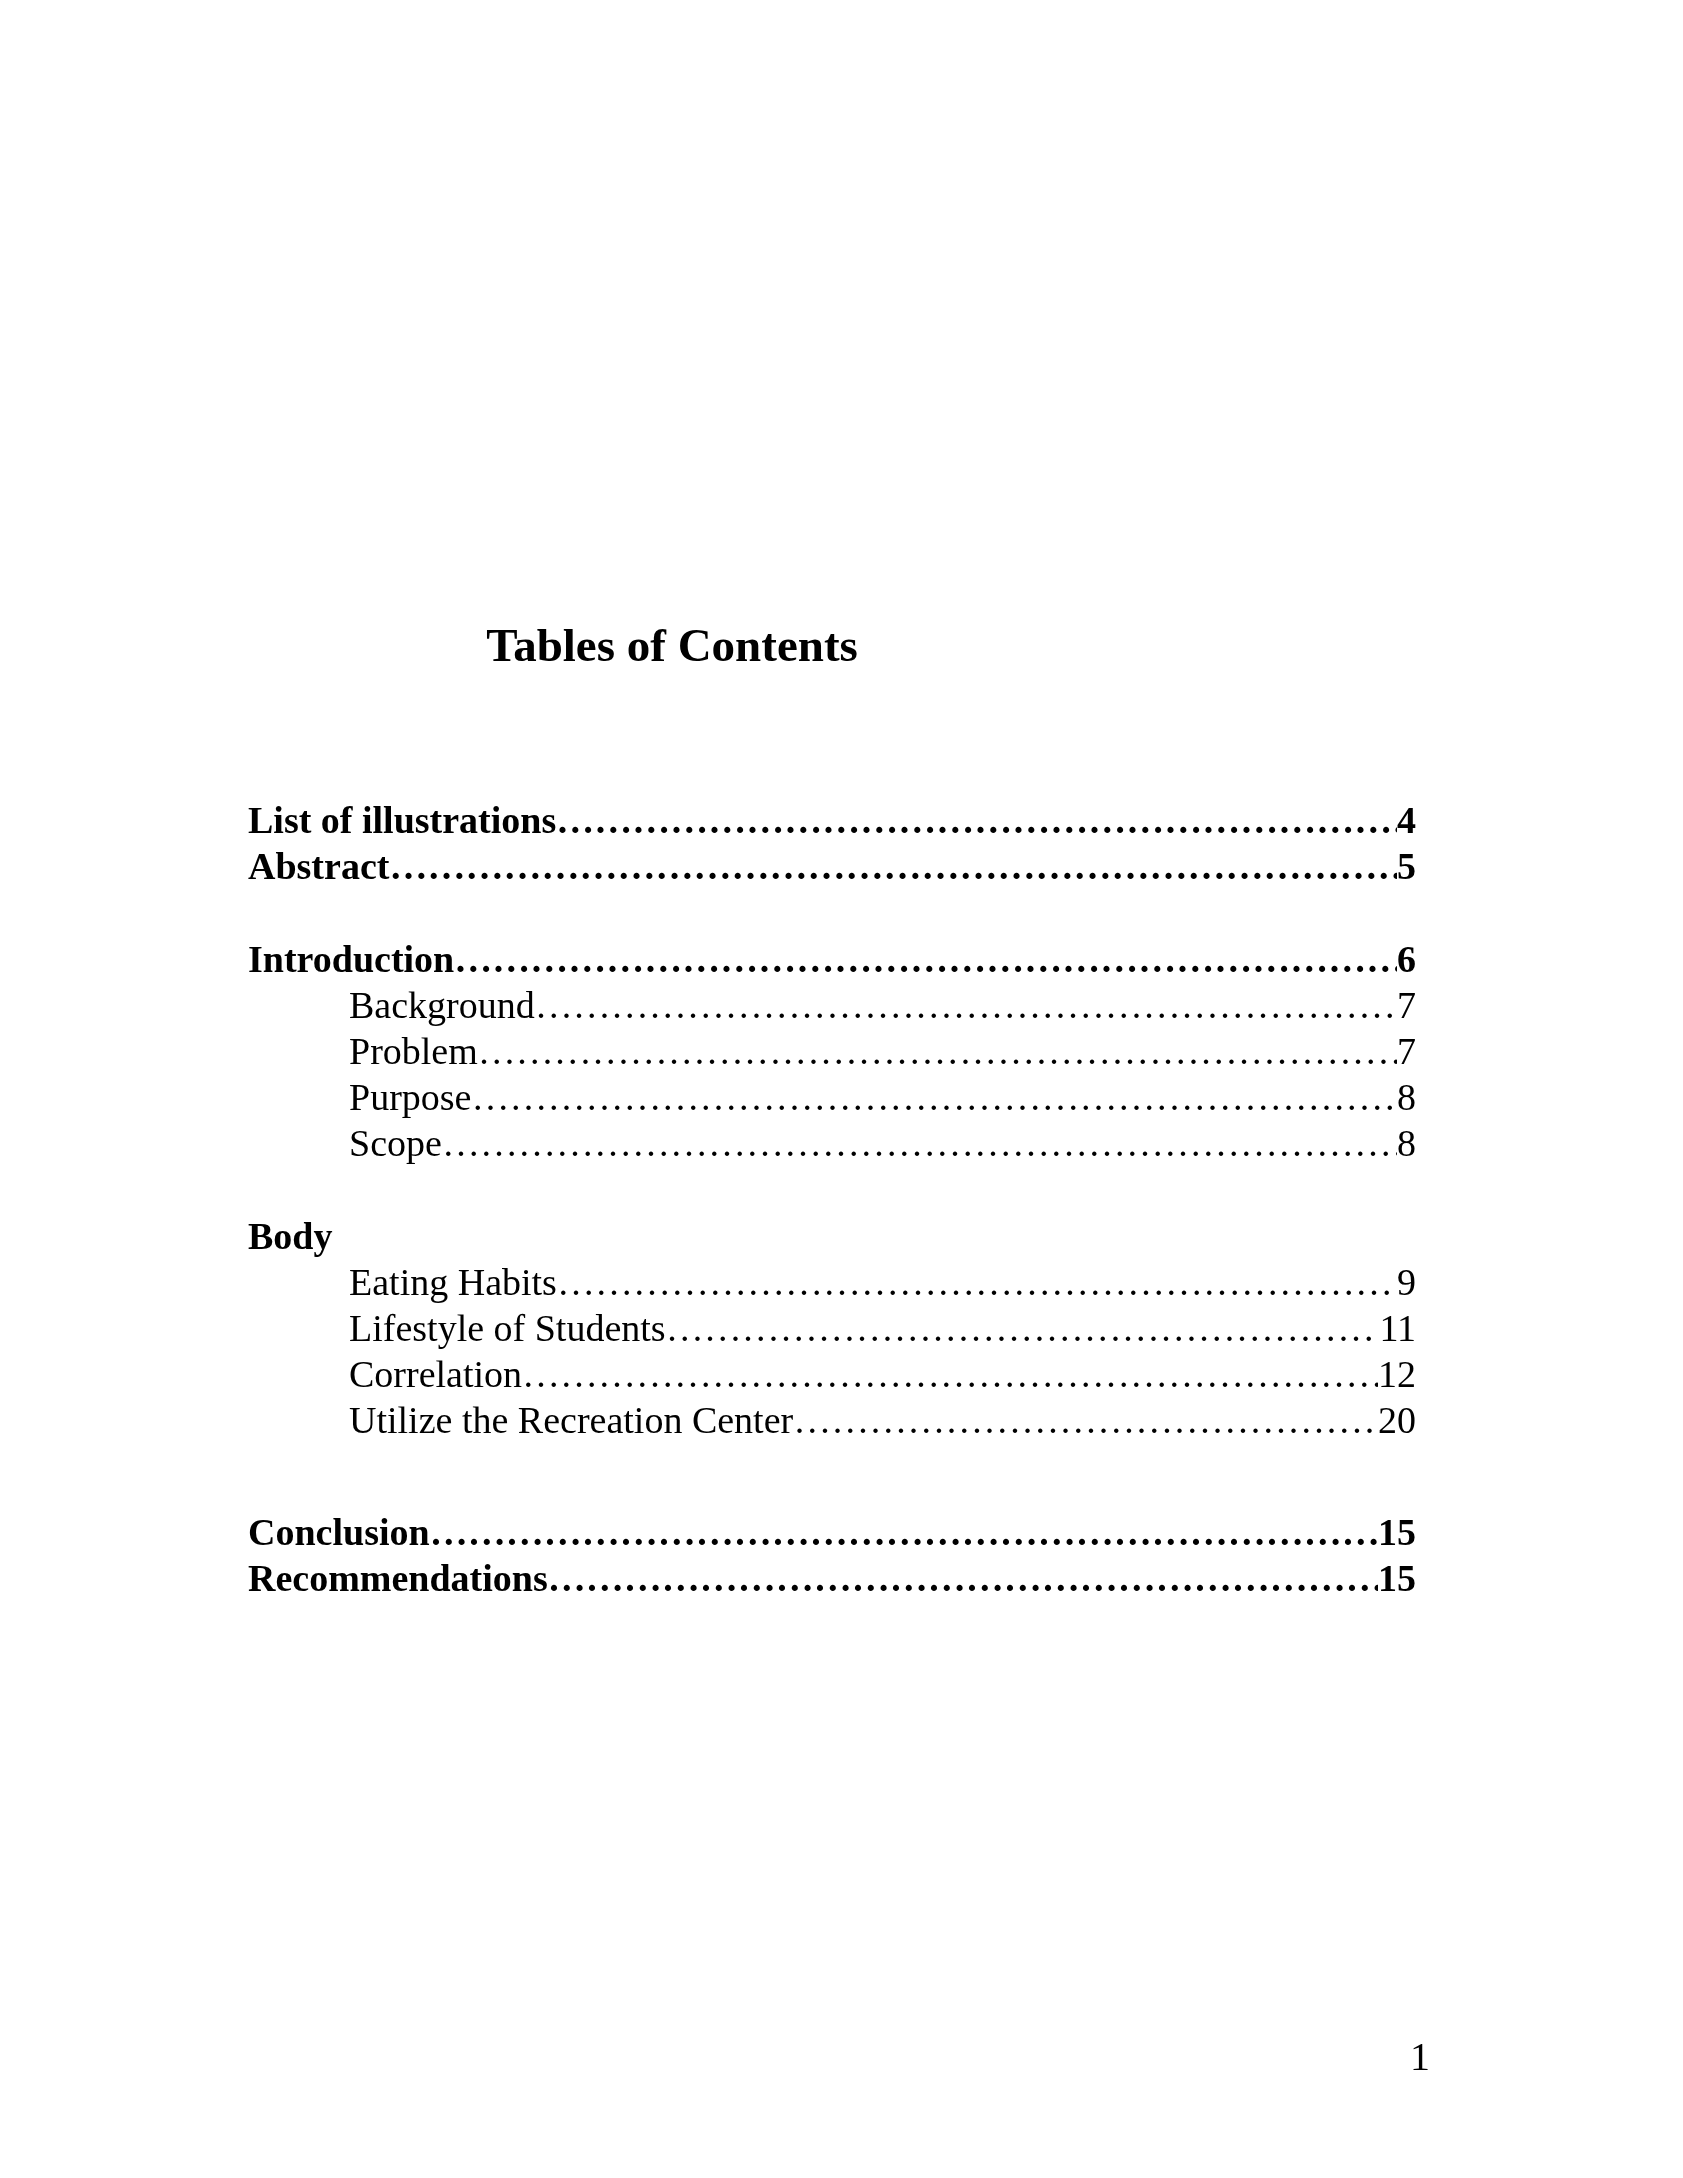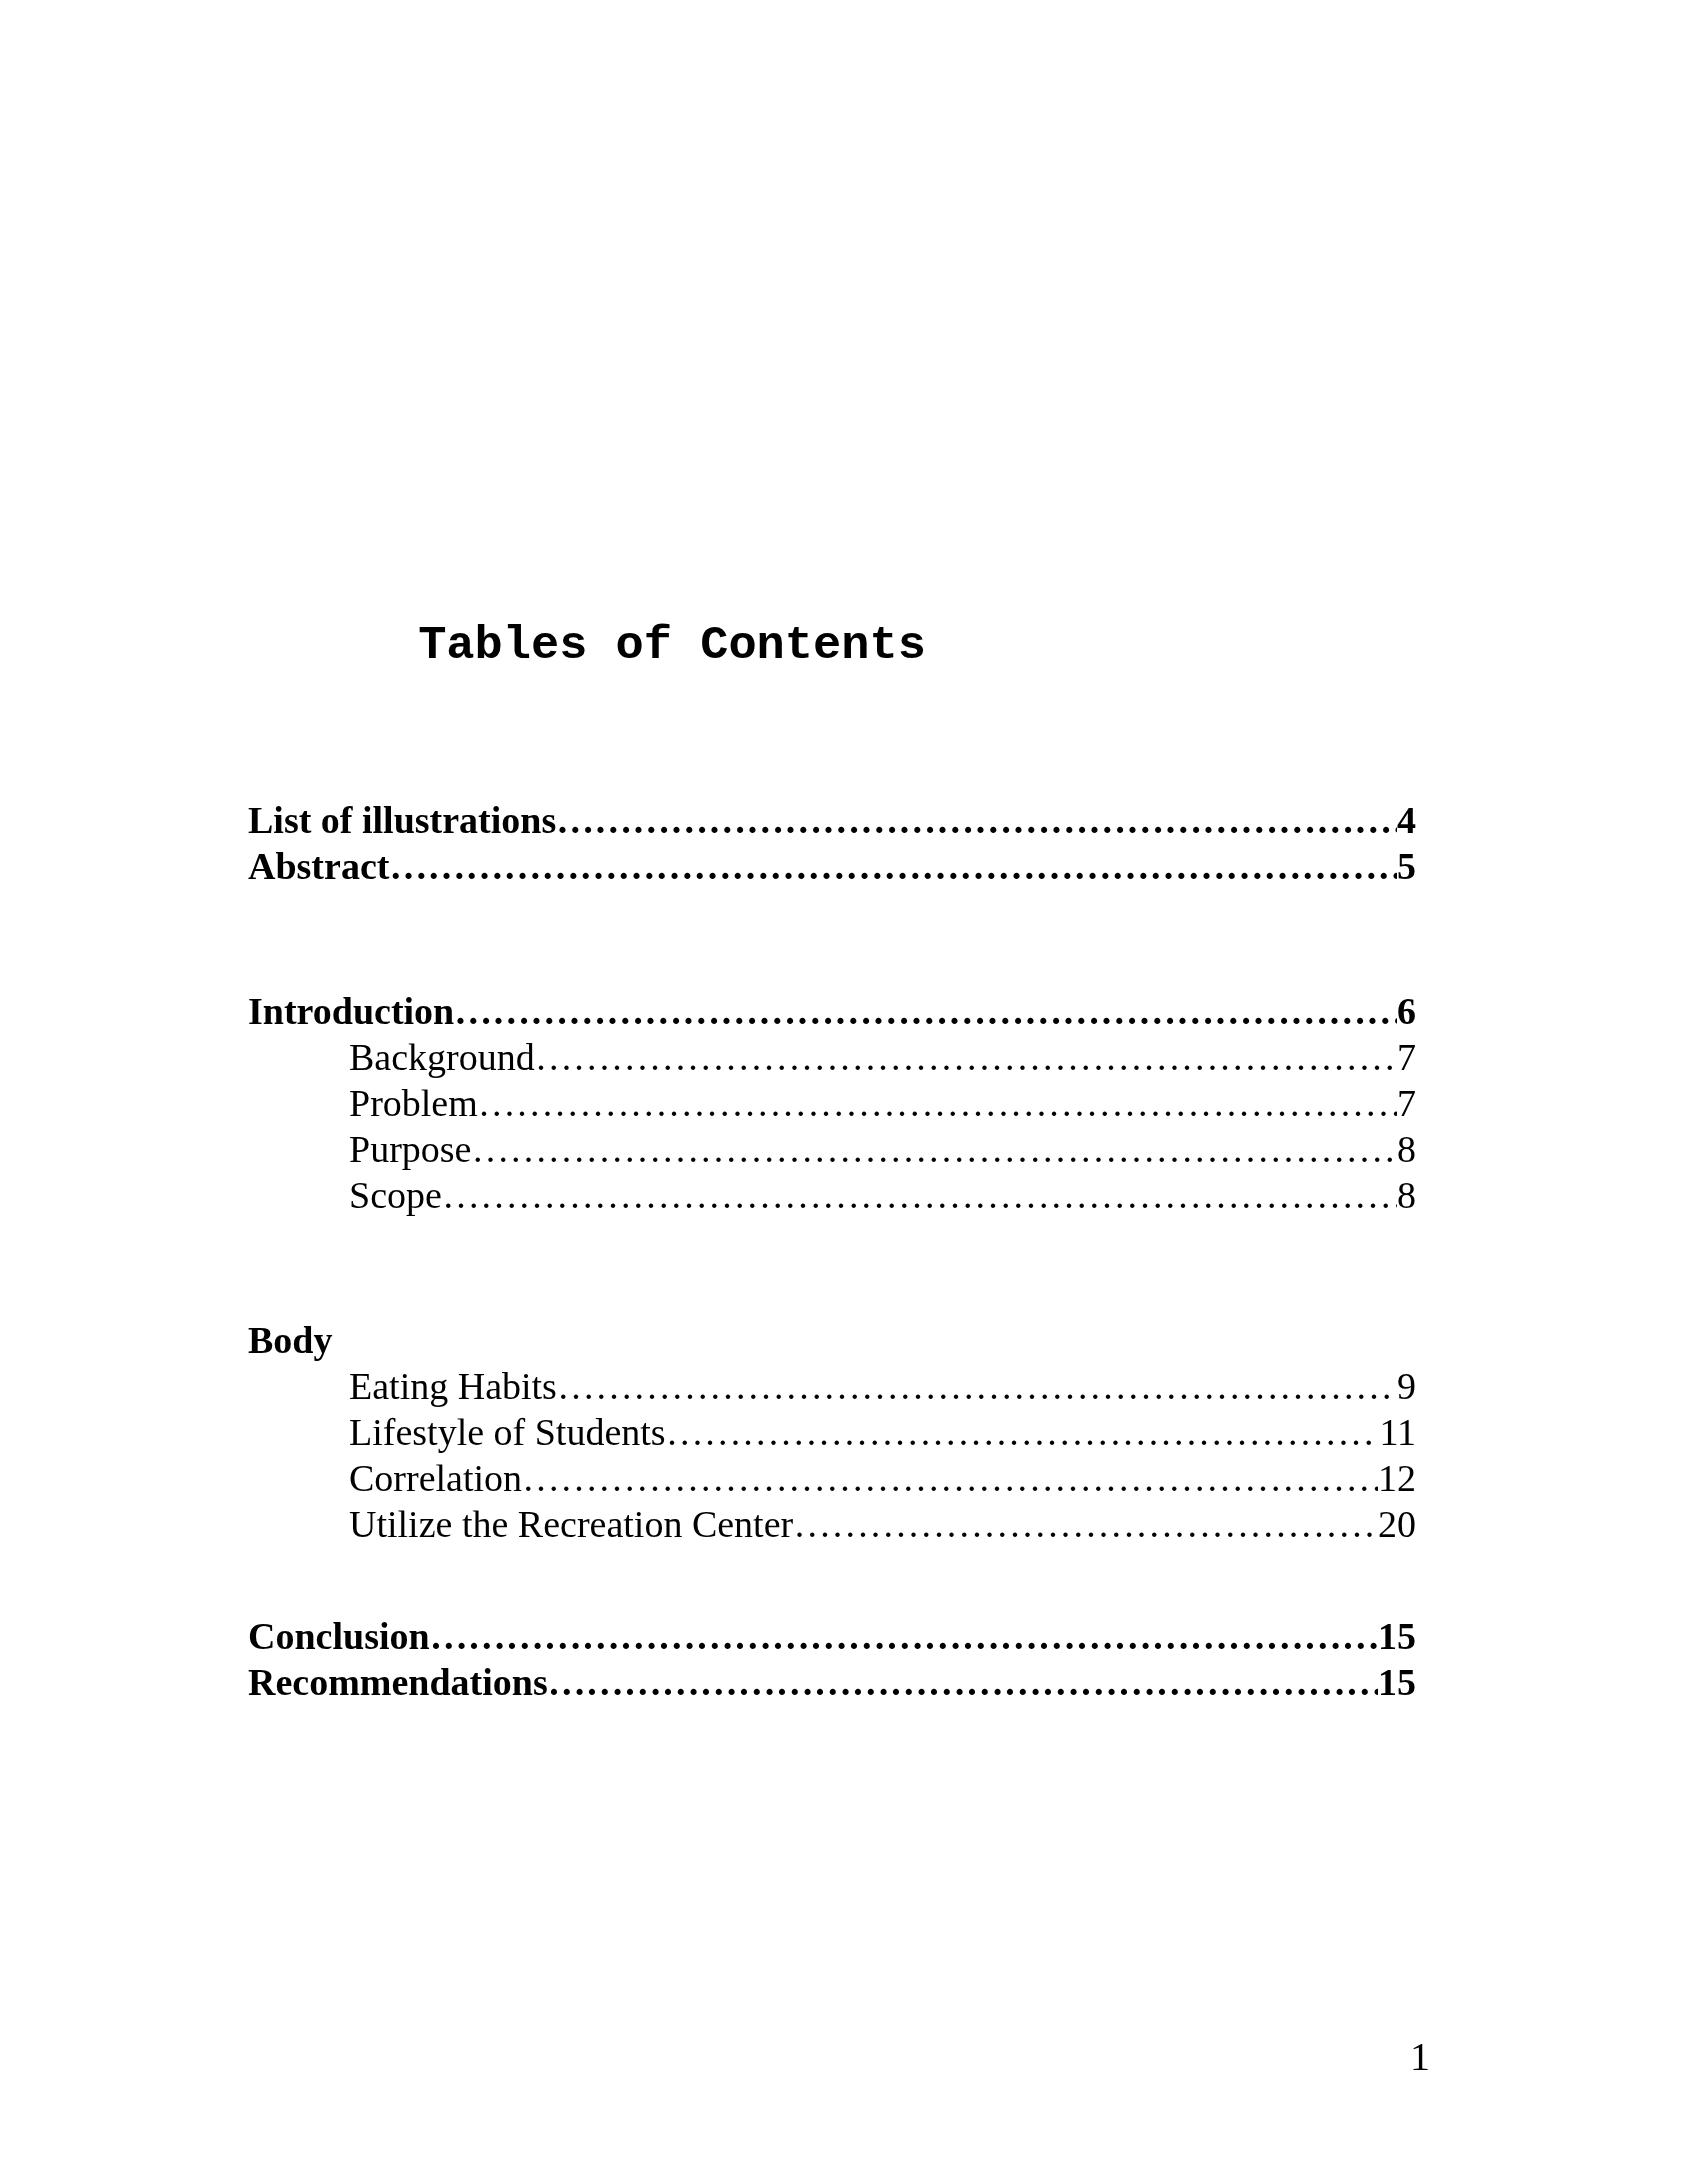--- a/index.html
+++ b/index.html
@@ -18,38 +18,37 @@
   }
   .doc-title {
     position: absolute;
     top: 622px;
     left: 0;
     width: 1344px;
     text-align: center;
     font-size: 47px;
     font-weight: bold;
     line-height: 1;
-    font-family: Liberation Mono, monospace;
   }
   .toc {
     position: absolute;
     top: 780px;
     left: 248px;
     width: 1168px;
   }
   .row {
     display: flex;
     align-items: baseline;
     height: 46px;
     line-height: 46px;
     font-size: 38px;
     white-space: nowrap;
   }
   .row.first { margin-top: 17px; }
-  .row.gap-lg { margin-top: 99px; }
+  .row.gap-lg { margin-top: 47px; }
   .row.gap-md { margin-top: 66px; }
   .row.bold { font-weight: bold; }
   .row.indent { padding-left: 101px; align-items: flex-end; }
   .label { flex: 0 0 auto; }
   .leader {
     flex: 1 1 auto;
     overflow: hidden;
     white-space: nowrap;
     min-width: 0;
   }

